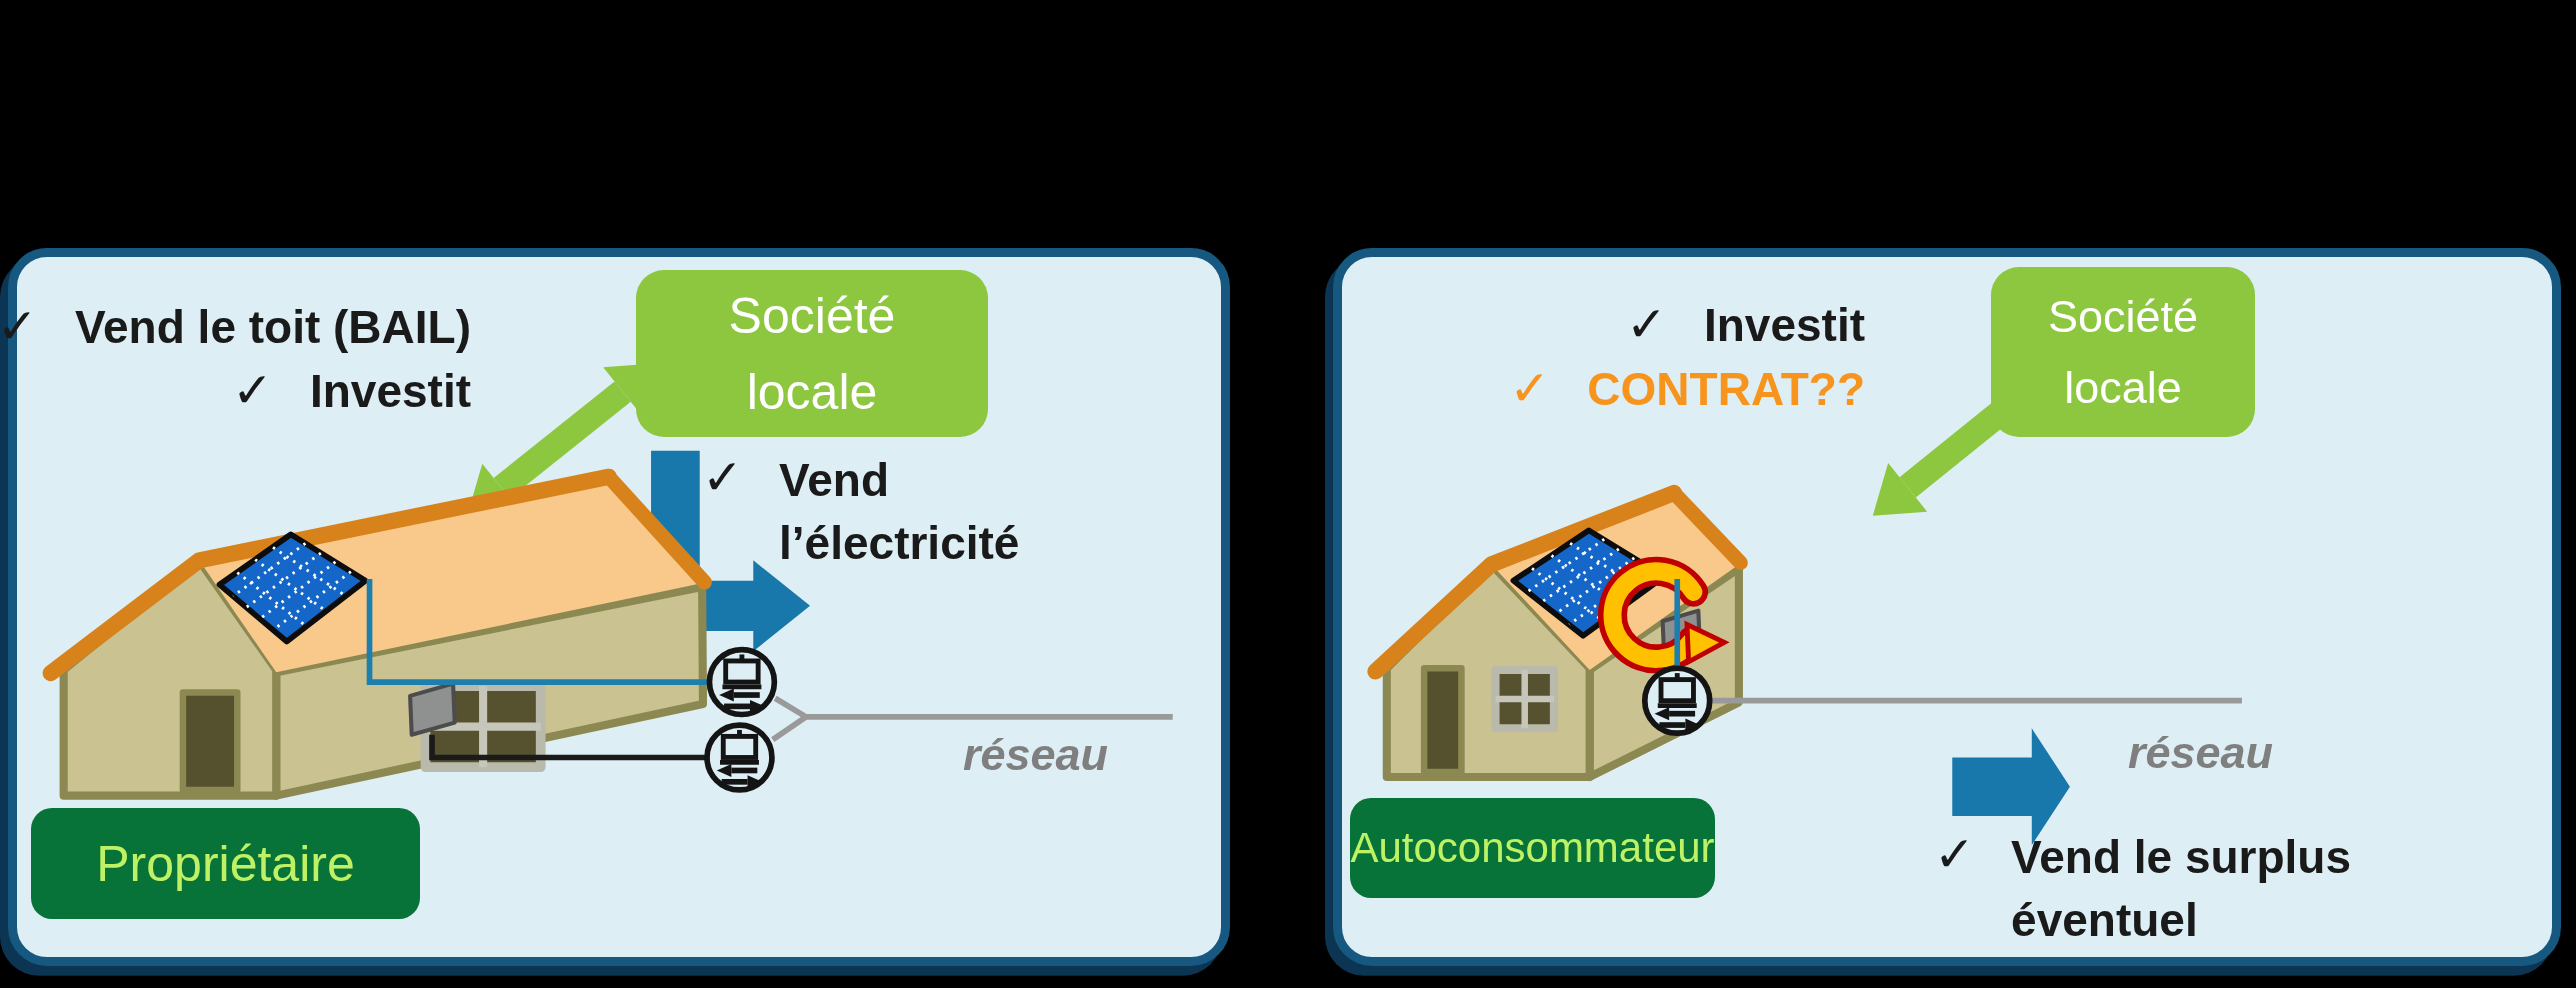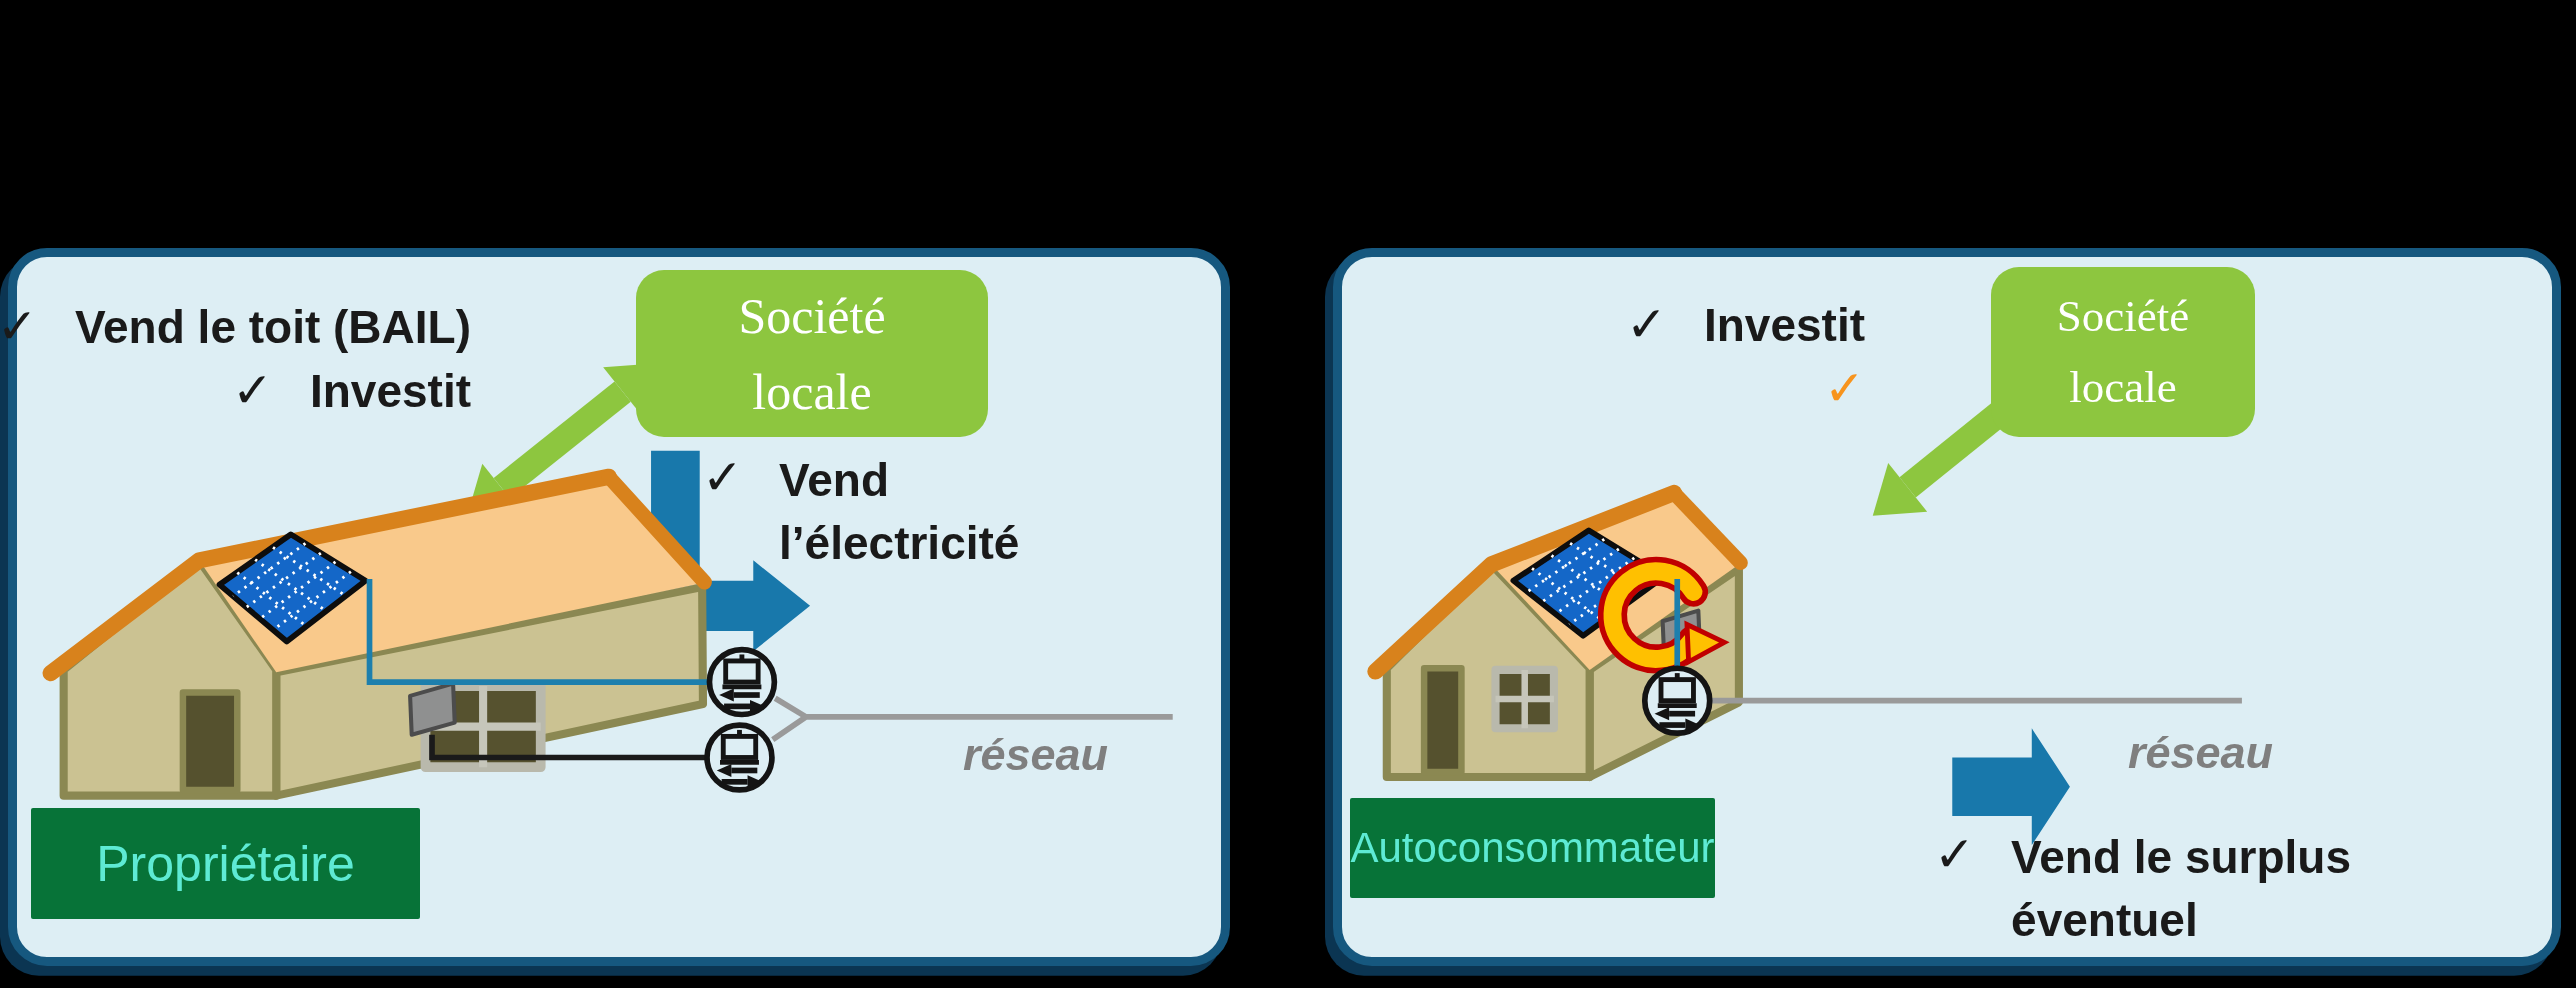--- a/index.html
+++ b/index.html
@@ -30,29 +30,29 @@
   .chk{font-weight:400;font-size:49px;color:#1a1a1a;}
   .row.orange, .row.orange .chk{color:#f7941d;}
 
   .sell{position:absolute;display:flex;align-items:flex-start;gap:36px;
     font-weight:bold;font-size:46px;line-height:63px;color:#1a1a1a;white-space:pre-line;}
   .sell .chk{line-height:57px;}
 
   .company-box{
     position:absolute;background:#8dc63f;border-radius:28px;
     display:flex;align-items:center;justify-content:center;text-align:center;
-    color:#fff;white-space:pre-line;font-family:Liberation Serif, serif;
+    color:#fff;white-space:pre-line;
   }
   #panel-left .company-box{left:628px;top:22px;width:352px;height:167px;font-size:50px;line-height:76px;}
   #panel-right .company-box{left:658px;top:18.7px;width:264px;height:170px;font-size:45px;line-height:71px;}
 
   .actor-box{
-    position:absolute;background:#077338;border-radius:2px;
+    position:absolute;background:#077338;border-radius:21px;
     display:flex;align-items:center;justify-content:center;
-    color:#5eead4;white-space:nowrap;
+    color:#bef264;white-space:nowrap;
   }
   #panel-left .actor-box{left:23px;top:560px;width:389px;height:111px;font-size:50px;}
   #panel-right .actor-box{left:17px;top:550px;width:365px;height:100px;font-size:42px;}
 
   .network-label{
     position:absolute;font-style:italic;font-weight:600;font-size:45px;color:#7f7f7f;
     text-align:center;
   }
   #panel-left .network-label{left:934px;top:481px;width:187px;}
   #panel-right .network-label{left:778px;top:479px;width:179px;}
@@ -204,20 +204,21 @@
     <polygon points="763,628 861,628 861,592 908,664 861,736 861,700 763,700" fill="#1878ab"></polygon>
   </svg>
 
   <div class="claims" id="right-claims">
     <div class="row">
       <span class="chk">✓</span>
       <span>Investit</span>
     </div>
     <div class="row orange">
       <span class="chk">✓</span>
+      <span>CONTRAT??</span>
     </div>
   </div>
 
   <div class="company-box">Société
 locale</div>
 
   <div class="sell" id="right-sell">
     <span class="chk">✓</span>
     <span>Vend le surplus
 éventuel</span>

